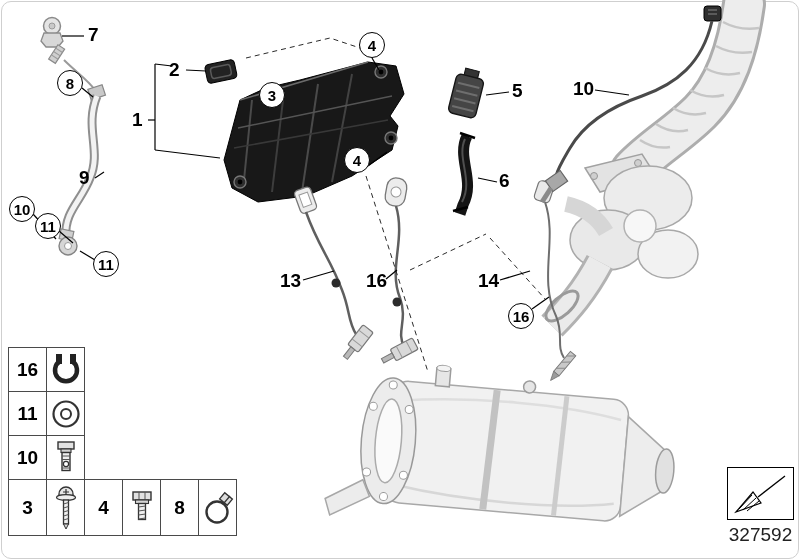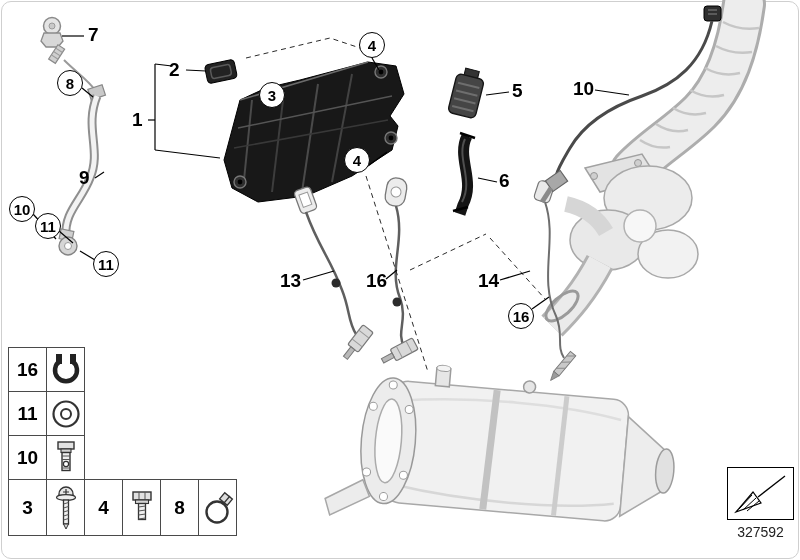--- a/index.html
+++ b/index.html
@@ -10,21 +10,21 @@
   .co{position:absolute;font-weight:bold;color:#000;line-height:1;}
   .co.plain{font-size:19px;}
   .co.circ{width:26px;height:26px;border:1.6px solid #000;border-radius:50%;background:#fff;
            font-size:15px;display:flex;align-items:center;justify-content:center;box-sizing:border-box;}
   .legend{position:absolute;left:8px;top:347px;width:229px;height:189px;}
   .lcell{position:absolute;box-sizing:border-box;border:1px solid #4a4a4a;background:#fff;
          display:flex;align-items:center;justify-content:center;}
   .lnum{font-weight:bold;font-size:19px;color:#000;}
   .symbox{position:absolute;left:727px;top:467px;width:67px;height:53px;border:1px solid #000;
           box-sizing:border-box;display:flex;align-items:center;justify-content:center;background:#fff;}
-  .plate{position:absolute;left:727px;top:524px;width:67px;text-align:center;font-size:14px;color:#222;}
+  .plate{position:absolute;left:727px;top:524px;width:67px;text-align:center;font-size:19px;color:#222;}
 </style>
 </head>
 <body>
 
 <div class="stage">
   <div class="frame"></div>
 
   <svg class="art" width="800" height="560" viewBox="0 0 800 560">
 
     <g>

